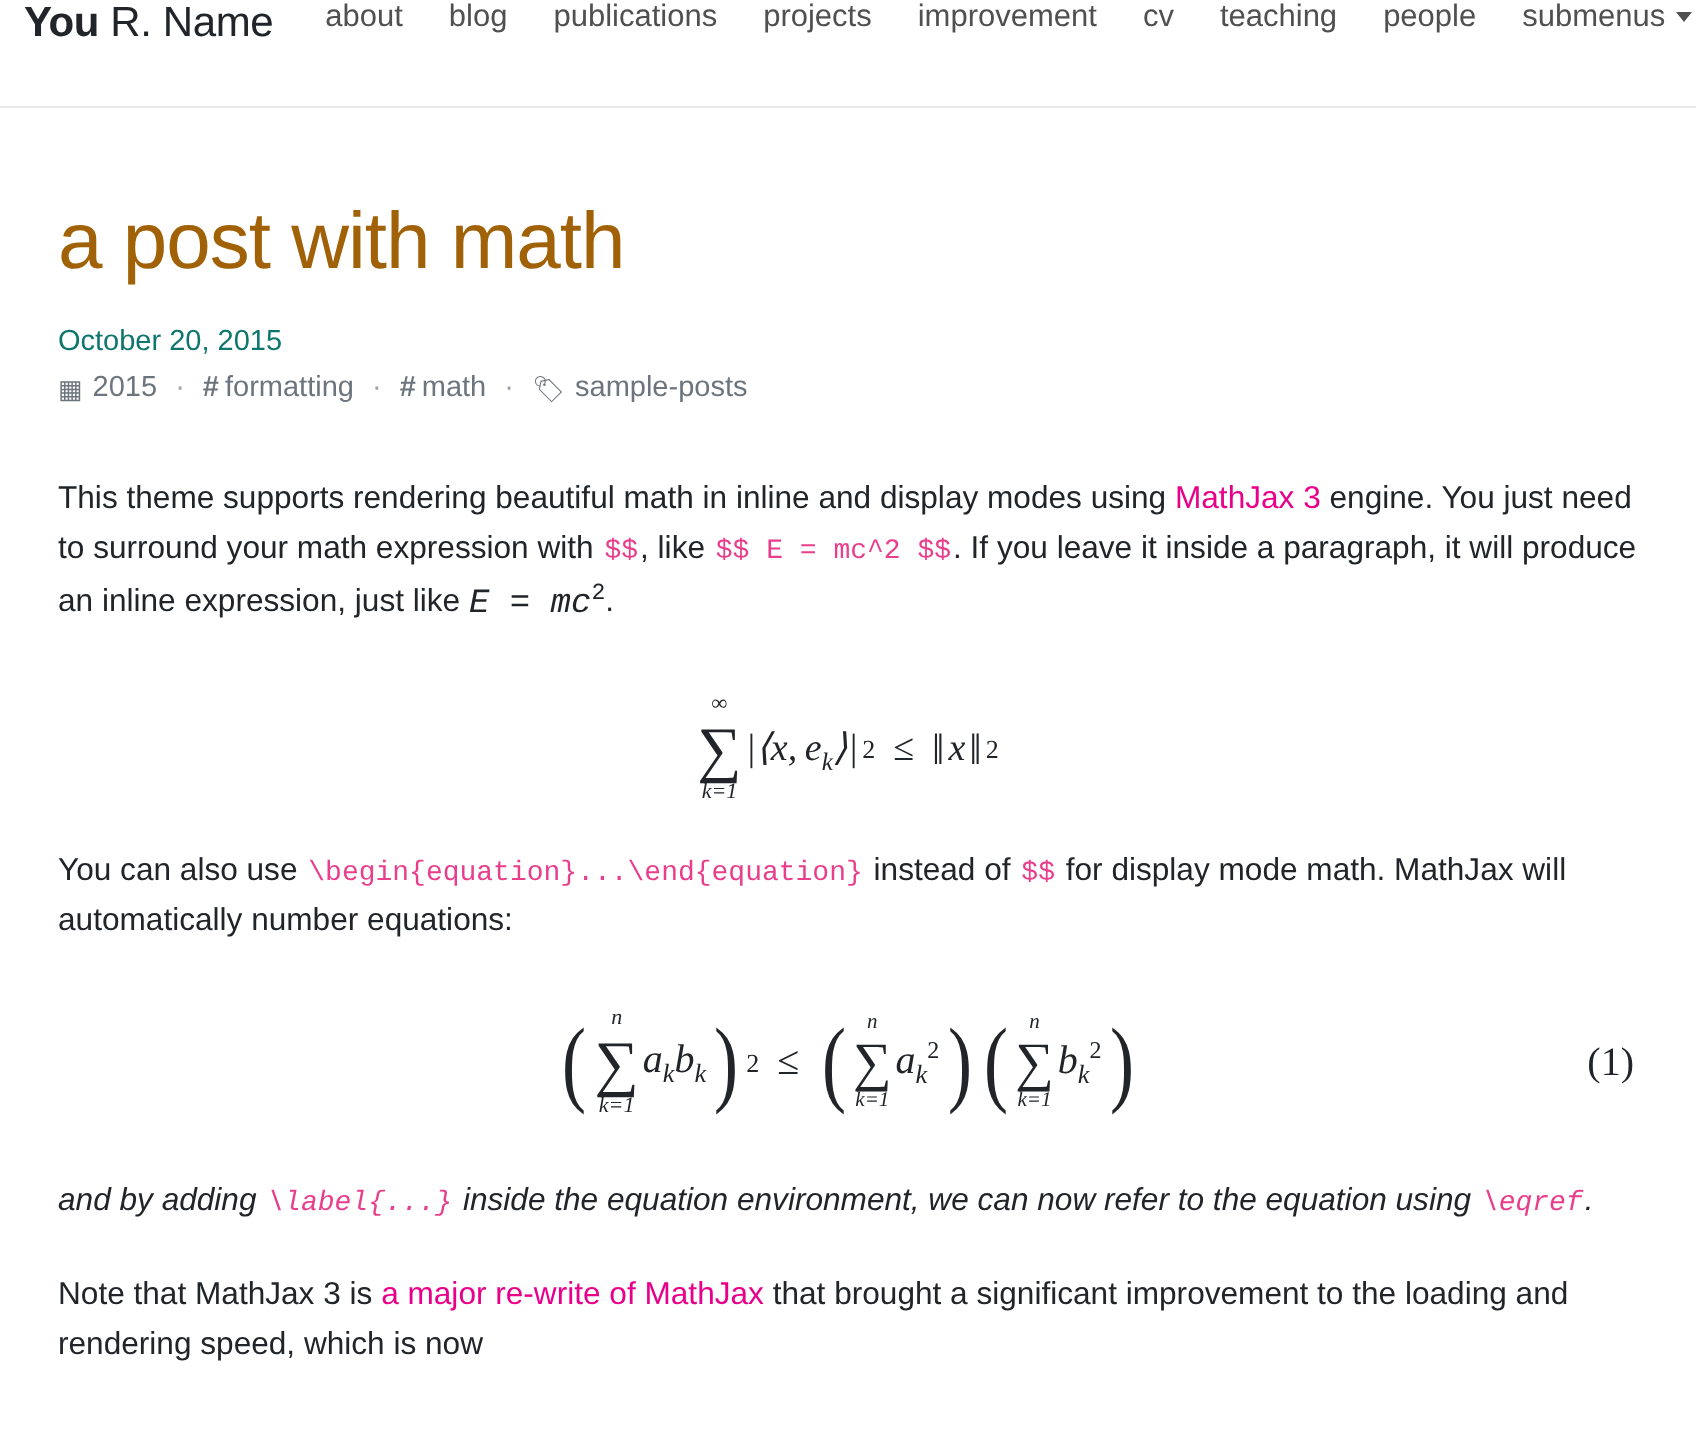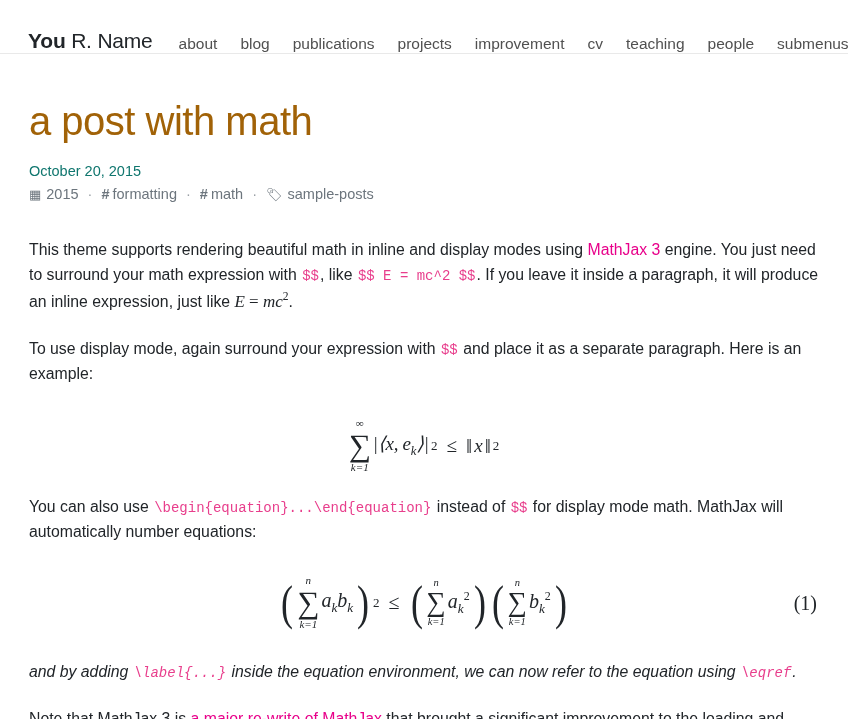--- a/index.html
+++ b/index.html
@@ -11,22 +11,22 @@
     background: #ffffff;
     font-family: "Liberation Sans", sans-serif;
     color: #212529;
   }
   a { text-decoration: none; }
 
   
   .navbar {
     height: 54px;
     display: flex;
-    align-items: flex-end;
-    padding: 0 28px;
+    align-items: flex-start;
+    padding: 0 12px;
     border-bottom: 1px solid #e9e9e9;
     background: #ffffff;
   }
   .brand {
     font-size: 21px;
     color: #212529;
     white-space: nowrap;
     margin-right: 26px;
     letter-spacing: -0.2px;
   }
@@ -96,21 +96,21 @@
     font-family: "Liberation Mono", monospace;
     font-size: 14px;
     color: #e83e8c;
     background: transparent;
     padding: 0 1px;
   }
   .link-pink { color: #e8008a; }
 
   
   .math-inline {
-    font-family: Liberation Serif, serif;
+    font-family: Liberation Mono, monospace;
     font-style: italic;
     font-size: 17px;
   }
   .math-inline .up { font-style: normal; }
   sup.exp { font-size: 0.68em; vertical-align: super; font-style: normal; }
   sub.sb { font-size: 0.66em; vertical-align: sub; }
 
   .display-math {
     margin: 26px 0 0 0;
     text-align: center;
@@ -215,23 +215,20 @@
     <span class="meta-item">
       <span class="meta-icon">🏷</span>
       <span>sample-posts</span>
     </span>
   </div>
 
   <p class="para first">
     <span>This theme supports rendering beautiful math in inline and display modes using </span><a class="link-pink" href="#">MathJax 3</a><span> engine. You just need to surround your math expression with </span><code class="inline">$$</code><span>, like </span><code class="inline">$$ E = mc^2 $$</code><span>. If you leave it inside a paragraph, it will produce an inline expression, just like </span><span class="math-inline"><span class="mi">E</span><span class="up"> = </span><span class="mi">mc</span><sup class="exp">2</sup></span><span>.</span>
   </p>
 
-  <p class="para">
-    <span>To use display mode, again surround your expression with </span><code class="inline">$$</code><span> and place it as a separate paragraph. Here is an example:</span>
-  </p>
 
   <div class="display-math">
     <div class="display-math-row eqbody">
       <span class="bigsum">
         <span class="lim">∞</span>
         <span class="sym">∑</span>
         <span class="lim"><span class="mi">k</span>=1</span>
       </span>
       <span class="mb" style="font-size:19px;">|⟨<span class="mb">x</span>, <span class="mb">e</span><sub class="sb">k</sub>⟩|</span>
         <sup class="exp" style="font-size:13px;">2</sup>

